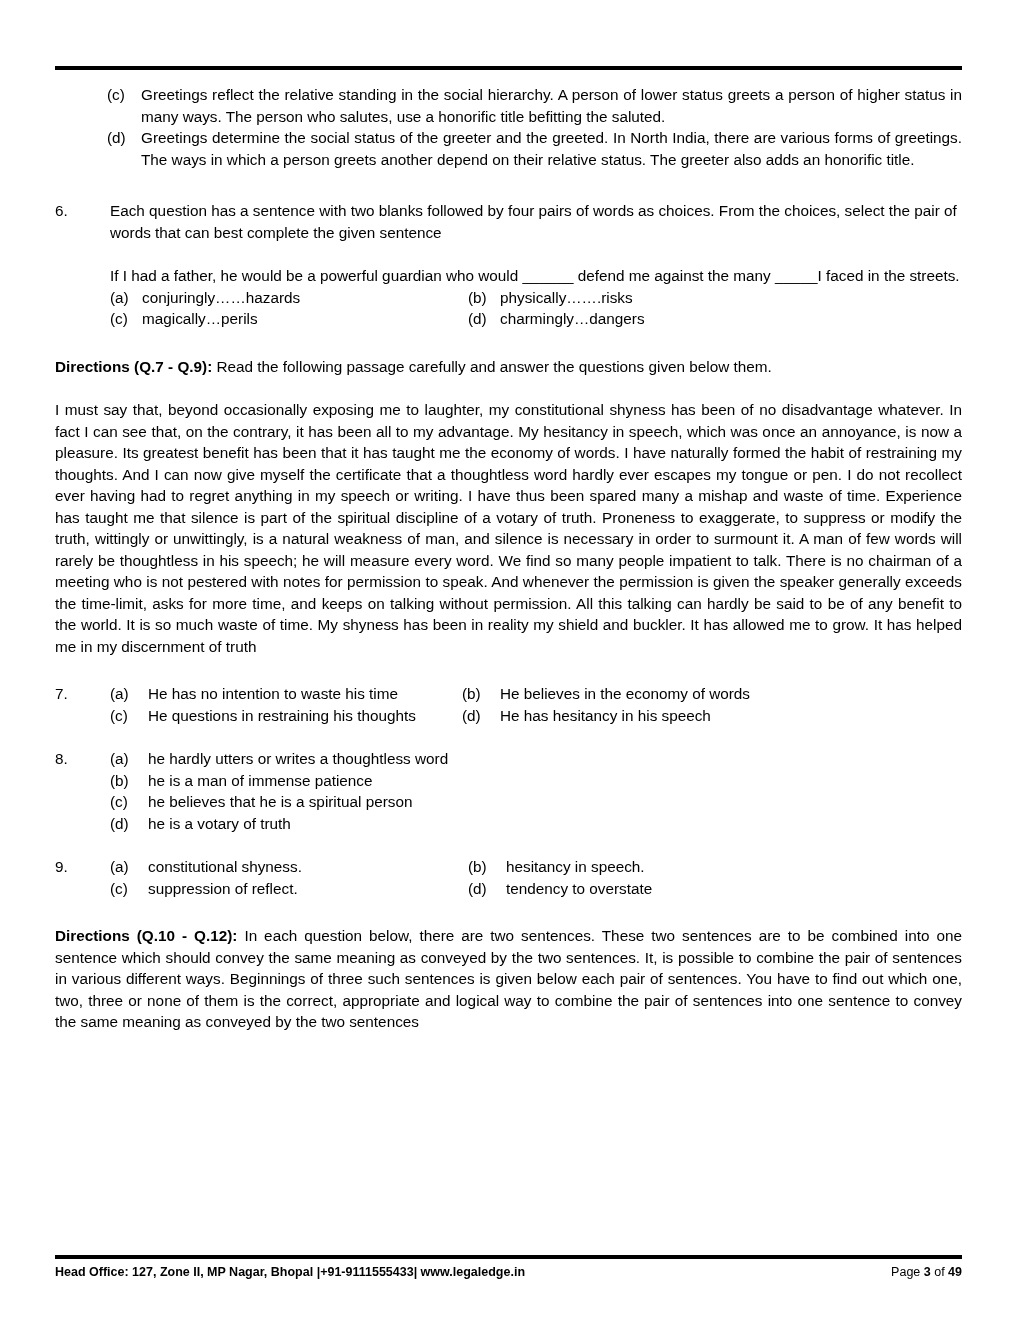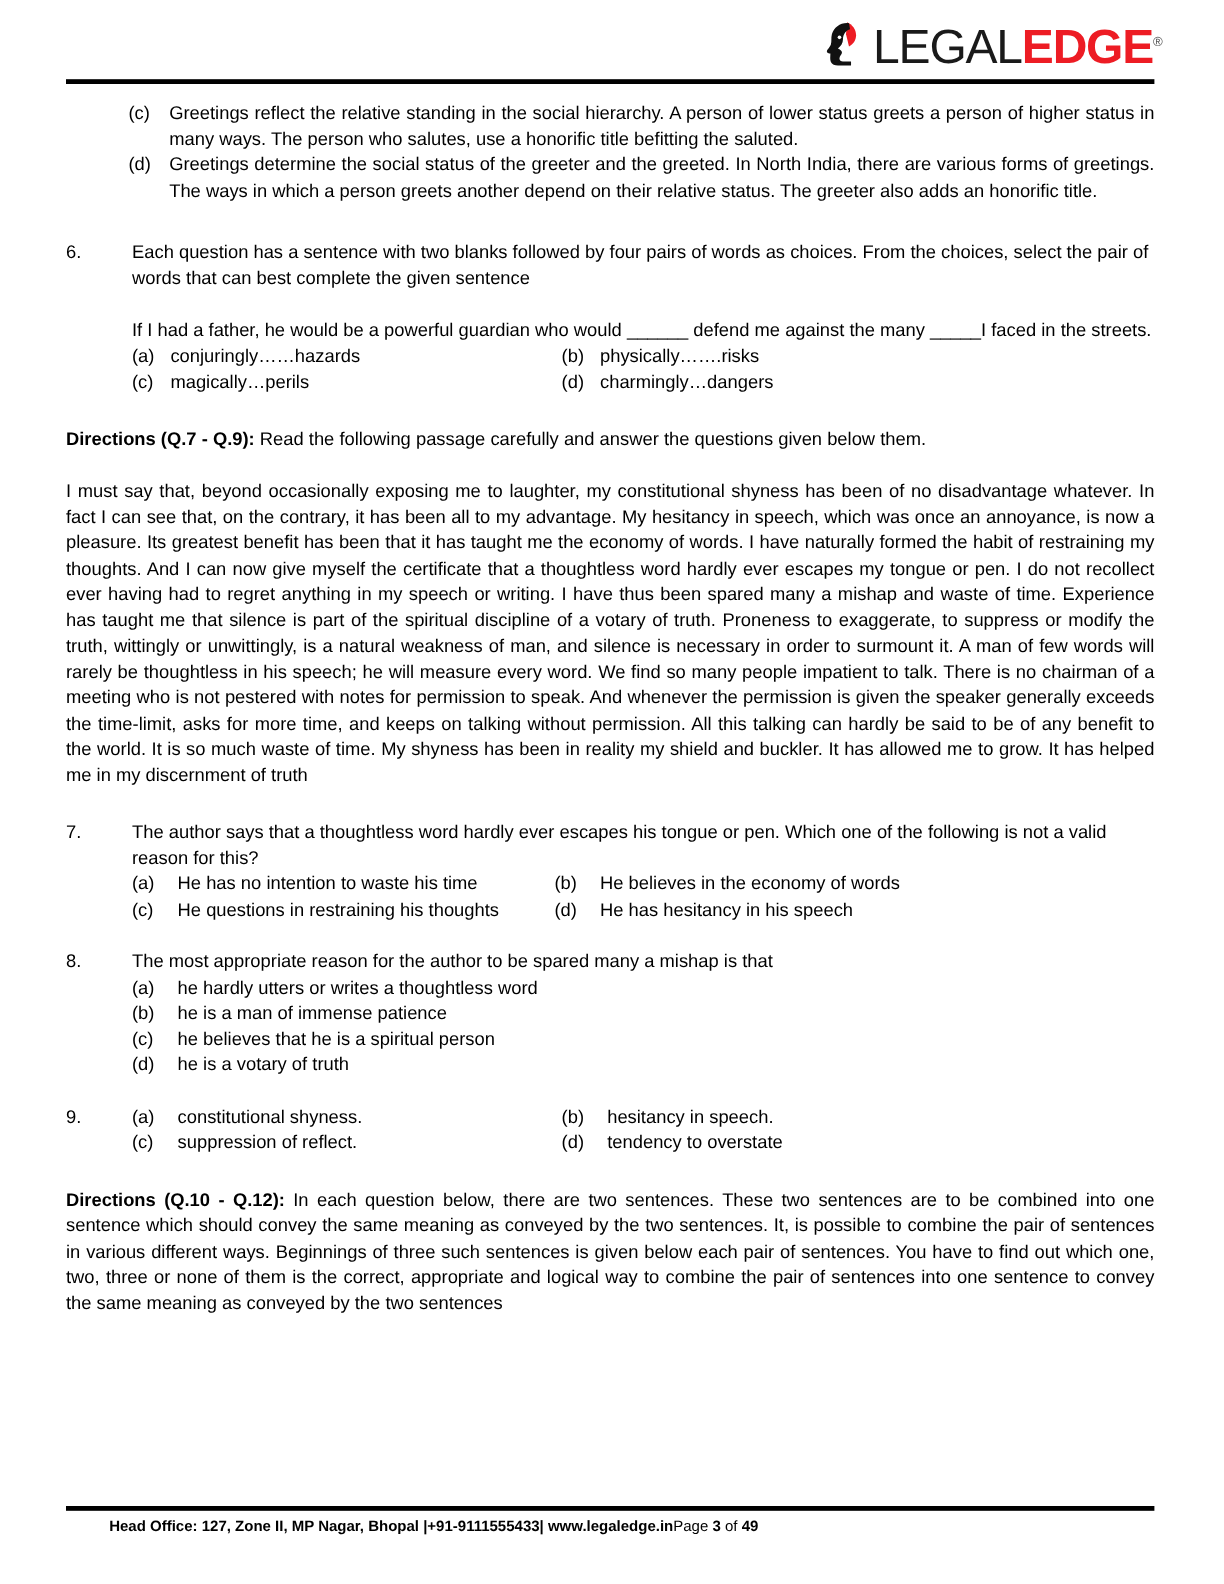--- a/index.html
+++ b/index.html
@@ -174,54 +174,36 @@
     top: 1255px;
     width: 907px;
   }
   .footer-rule {
     width: 907px;
     height: 4px;
     background: #000000;
   }
   .footer-row {
     display: flex;
-    justify-content: flex-start;
+    justify-content: space-between;
     align-items: baseline;
     margin-top: 6px;
     font-size: 12.5px;
     font-weight: bold;
-    margin-left: 36px;
   }
   .footer-left { white-space: nowrap; }
   .footer-right { white-space: nowrap; font-weight: normal; }
   .footer-right b { font-weight: bold; }
 </style>
 </head>
 <body>
 
 <div class="page">
 
   <div class="header">
-    <div class="logo">
-      <div class="logo-mark">
-        <svg viewBox="0 0 100 100" width="42" height="42" aria-hidden="true">
-          <path d="M52 6 C62 10 70 20 70 32 C70 42 64 50 56 54 L50 30 Z" fill="#ED1C24"></path>
-          <path d="M56 8 C40 6 26 16 22 30 C20 38 22 44 20 50
-                   C18 56 12 60 12 64 C12 67 16 68 19 68
-                   C19 74 18 80 20 85 C22 90 28 92 34 92
-                   L60 92 L60 84 L44 84 C40 84 37 82 37 78
-                   C37 73 42 70 42 66 C42 62 38 60 34 58
-                   C40 54 44 48 44 40 C44 30 50 22 58 20 Z" fill="#111111"></path>
-          <circle cx="37" cy="36" r="3.6" fill="#ffffff"></circle>
-        </svg>
-      </div>
-      <div class="logo-text">
-        <span class="logo-legal">LEGAL</span><span class="logo-edge">EDGE</span><span class="logo-reg">®</span>
-      </div>
-    </div>
     <div class="header-rule"></div>
   </div>
 
   <div class="content">
 
     <div class="opt-block indent-top">
       <div class="opt-row">
         <div class="opt-tag">(c)</div>
         <div class="opt-body">Greetings reflect the relative standing in the social hierarchy. A person of lower status greets a person of higher status in many ways. The person who salutes, use a honorific title befitting the saluted.</div>
       </div>
@@ -266,21 +248,20 @@
 
     <div class="spacer-22"></div>
 
     <p class="para-justify">I must say that, beyond occasionally exposing me to laughter, my constitutional shyness has been of no disadvantage whatever. In fact I can see that, on the contrary, it has been all to my advantage. My hesitancy in speech, which was once an annoyance, is now a pleasure. Its greatest benefit has been that it has taught me the economy of words. I have naturally formed the habit of restraining my thoughts. And I can now give myself the certificate that a thoughtless word hardly ever escapes my tongue or pen. I do not recollect ever having had to regret anything in my speech or writing. I have thus been spared many a mishap and waste of time. Experience has taught me that silence is part of the spiritual discipline of a votary of truth. Proneness to exaggerate, to suppress or modify the truth, wittingly or unwittingly, is a natural weakness of man, and silence is necessary in order to surmount it. A man of few words will rarely be thoughtless in his speech; he will measure every word. We find so many people impatient to talk. There is no chairman of a meeting who is not pestered with notes for permission to speak. And whenever the permission is given the speaker generally exceeds the time-limit, asks for more time, and keeps on talking without permission. All this talking can hardly be said to be of any benefit to the world. It is so much waste of time. My shyness has been in reality my shield and buckler. It has allowed me to grow. It has helped me in my discernment of truth</p>
 
     <div class="spacer-26"></div>
 
     <div class="q-block">
       <div class="q-num">7.</div>
       <div class="q-body">
-        <p class="q-stem">The author says that a thoughtless word hardly ever escapes his tongue or pen. Which one of the following is not a valid reason for this?</p>
         <div class="opts-2col opts-2col-narrow">
           <div class="opt-cell wide">
             <span class="tag">(a)</span>
             <span class="txt">He has no intention to waste his time</span>
           </div>
           <div class="opt-cell wide">
             <span class="tag">(b)</span>
             <span class="txt">He believes in the economy of words</span>
           </div>
           <div class="opt-cell wide">
@@ -293,21 +274,20 @@
           </div>
         </div>
       </div>
     </div>
 
     <div class="spacer-22"></div>
 
     <div class="q-block">
       <div class="q-num">8.</div>
       <div class="q-body">
-        <p class="q-stem">The most appropriate reason for the author to be spared many a mishap is that</p>
         <div class="opts-1col">
           <div class="opt-cell wide">
             <span class="tag">(a)</span>
             <span class="txt">he hardly utters or writes a thoughtless word</span>
           </div>
           <div class="opt-cell wide">
             <span class="tag">(b)</span>
             <span class="txt">he is a man of immense patience</span>
           </div>
           <div class="opt-cell wide">

